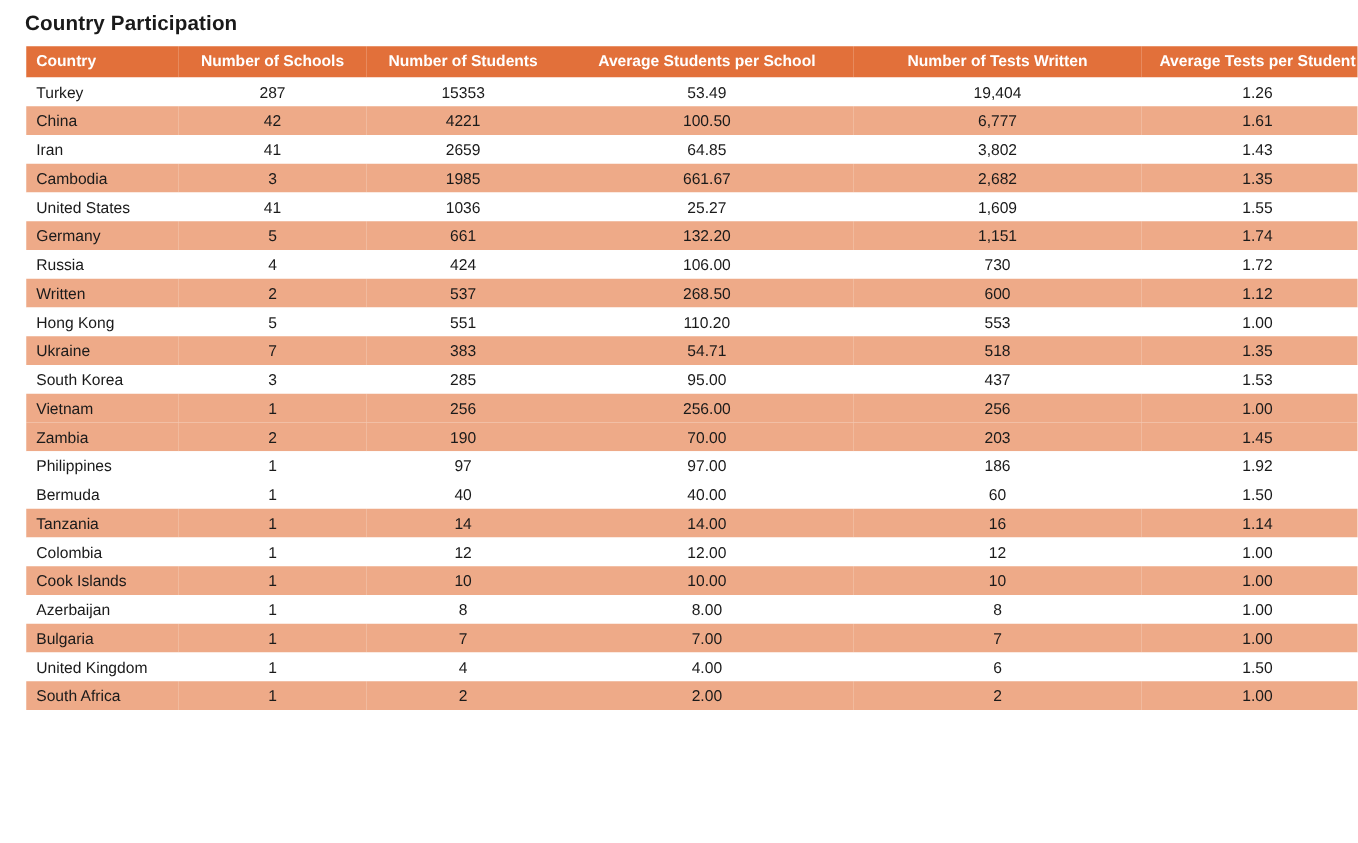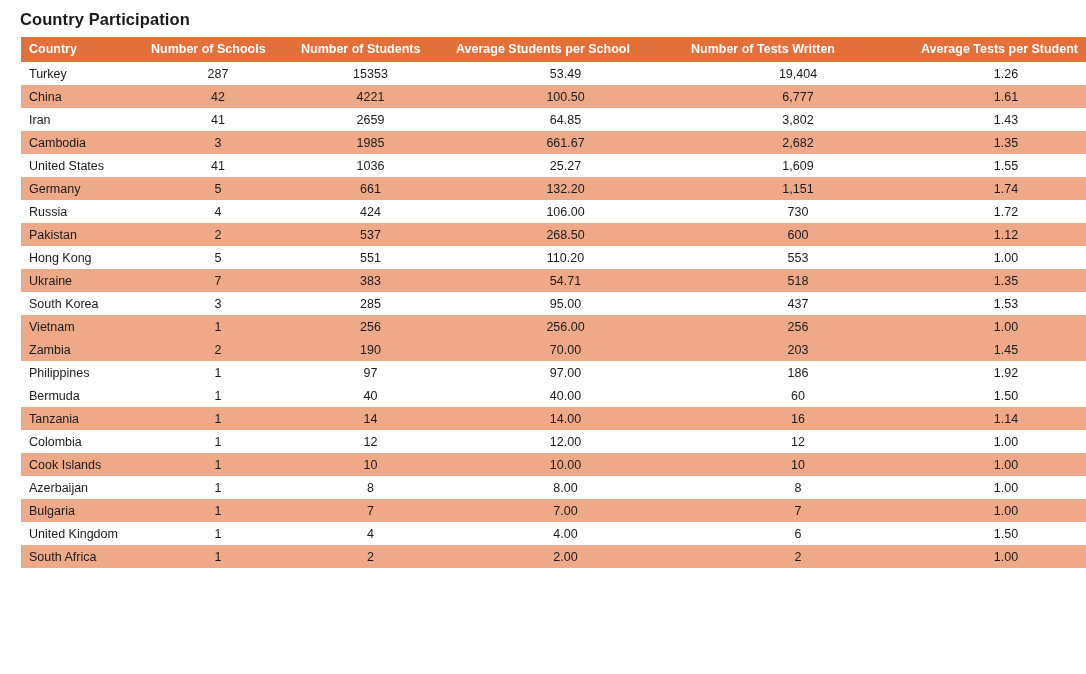--- a/index.html
+++ b/index.html
@@ -36,20 +36,21 @@
   table.participation thead th {
     background: #e2703a;
     color: #ffffff;
     font-size: 12.5px;
     font-weight: bold;
     text-align: left;
     padding: 5px 8px 6px 8px;
     white-space: nowrap;
   }
   table.participation thead th.num {
+    text-align: center;
   }
   table.participation tbody td {
     font-size: 12.5px;
     padding: 4px 8px;
     white-space: nowrap;
     color: #1a1a1a;
     height: 15px;
   }
   table.participation tbody td.num {
     text-align: center;
@@ -144,21 +145,21 @@
         </tr>
         <tr class="even">
           <td>Russia</td>
           <td class="num">4</td>
           <td class="num">424</td>
           <td class="num">106.00</td>
           <td class="num">730</td>
           <td class="num">1.72</td>
         </tr>
         <tr class="odd">
-          <td>Pakistan</td>
+          <td>Written</td>
           <td class="num">2</td>
           <td class="num">537</td>
           <td class="num">268.50</td>
           <td class="num">600</td>
           <td class="num">1.12</td>
         </tr>
         <tr class="even">
           <td>Hong Kong</td>
           <td class="num">5</td>
           <td class="num">551</td>

